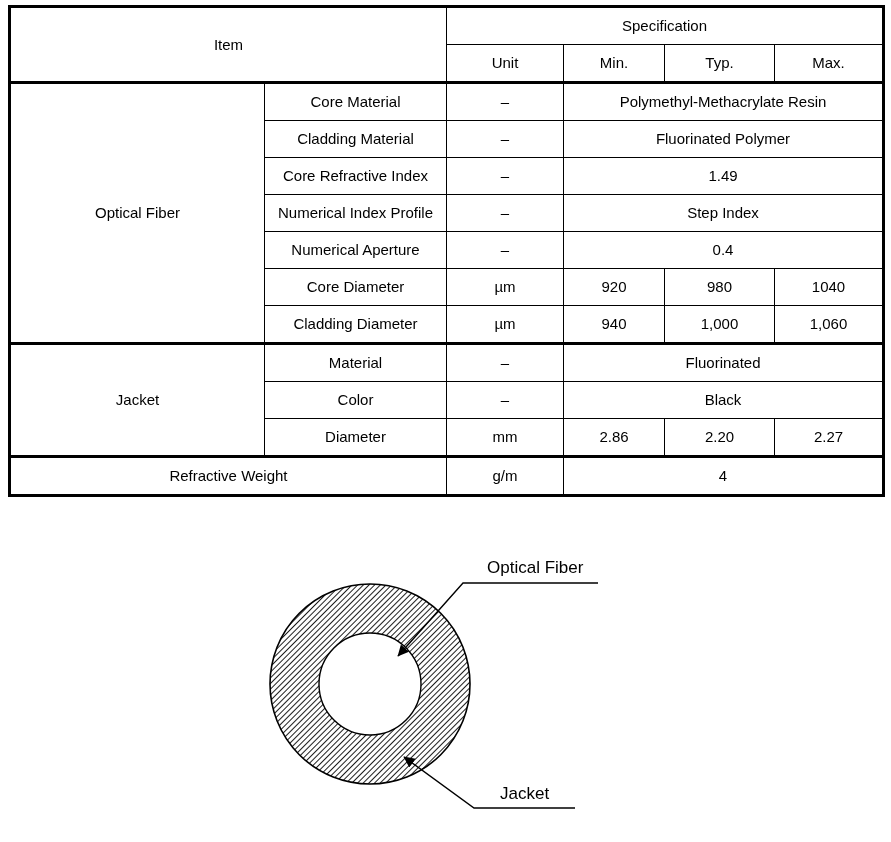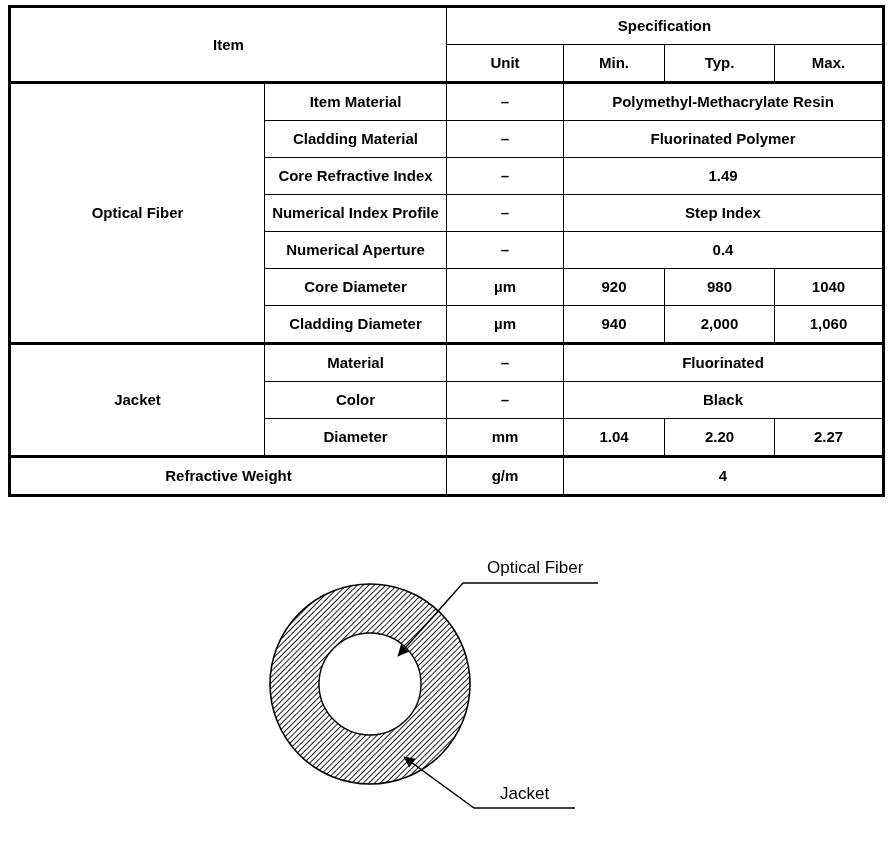--- a/index.html
+++ b/index.html
@@ -15,21 +15,21 @@
     position:absolute;left:8px;top:5px;width:874px;
   }
   table.spec{
     border-collapse:collapse;
     width:874px;
     table-layout:fixed;
     background:#fff;
   }
   table.spec td,table.spec th{
     border:1px solid #000;
-    font-weight:bold;
+    font-weight:normal;
     font-size:15px;
     text-align:center;
     vertical-align:middle;
     padding:0;
     height:36px;
     line-height:1.15;
     color:#000;
   }
   
   table.spec{border:3px solid #000;}
@@ -79,21 +79,21 @@
       </tr>
       <tr class="hdr-sub">
         <td class="thick-bottom">Unit</td>
         <td class="thick-bottom">Min.</td>
         <td class="thick-bottom">Typ.</td>
         <td class="thick-bottom">Max.</td>
       </tr>
 
       <tr>
         <td rowspan="7" class="item-group thick-bottom">Optical Fiber</td>
-        <td>Item Material</td>
+        <td>Core Material</td>
         <td class="dash">–</td>
         <td colspan="3">Polymethyl-Methacrylate Resin</td>
       </tr>
       <tr>
         <td>Cladding Material</td>
         <td class="dash">–</td>
         <td colspan="3">Fluorinated Polymer</td>
       </tr>
       <tr>
         <td>Core Refractive Index</td>
@@ -114,39 +114,39 @@
         <td>Core Diameter</td>
         <td>µm</td>
         <td>920</td>
         <td>980</td>
         <td>1040</td>
       </tr>
       <tr>
         <td class="thick-bottom">Cladding Diameter</td>
         <td class="thick-bottom">µm</td>
         <td class="thick-bottom">940</td>
-        <td class="thick-bottom">2,000</td>
+        <td class="thick-bottom">1,000</td>
         <td class="thick-bottom">1,060</td>
       </tr>
 
       <tr>
         <td rowspan="3" class="item-group thick-bottom">Jacket</td>
         <td>Material</td>
         <td class="dash">–</td>
         <td colspan="3">Fluorinated</td>
       </tr>
       <tr>
         <td>Color</td>
         <td class="dash">–</td>
         <td colspan="3">Black</td>
       </tr>
       <tr>
         <td class="thick-bottom">Diameter</td>
         <td class="thick-bottom">mm</td>
-        <td class="thick-bottom">1.04</td>
+        <td class="thick-bottom">2.86</td>
         <td class="thick-bottom">2.20</td>
         <td class="thick-bottom">2.27</td>
       </tr>
 
       <tr>
         <td colspan="2">Refractive Weight</td>
         <td>g/m</td>
         <td colspan="3">4</td>
       </tr>
     </tbody>

